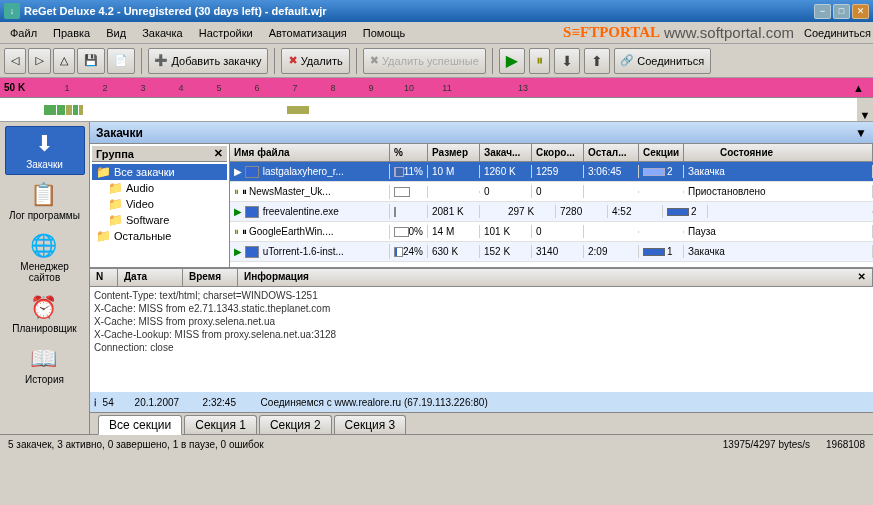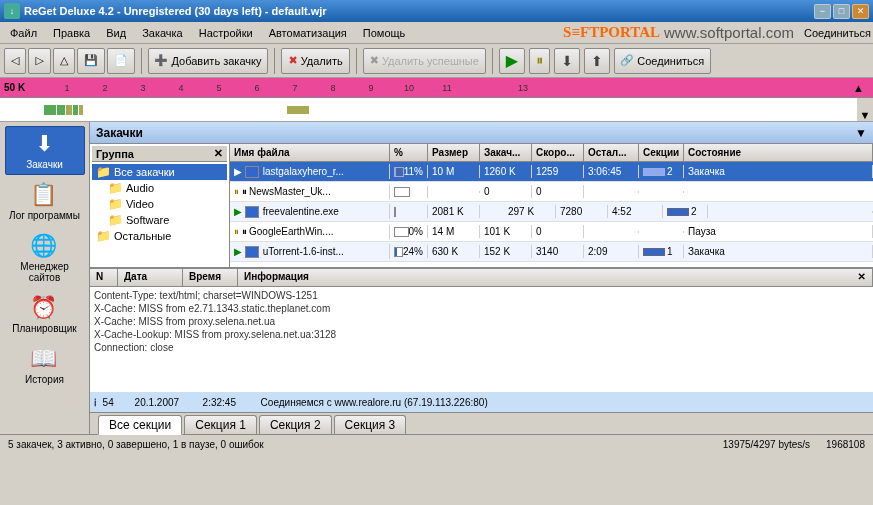--- a/index.html
+++ b/index.html
@@ -450,21 +450,21 @@
 
       <div class="file-list">
         <div class="file-list-header">
           <div class="col-header" style="width:160px;">Имя файла</div>
           <div class="col-header" style="width:38px;">%</div>
           <div class="col-header" style="width:52px;">Размер</div>
           <div class="col-header" style="width:52px;">Закач...</div>
           <div class="col-header" style="width:52px;">Скоро...</div>
           <div class="col-header" style="width:55px;">Остал...</div>
           <div class="col-header" style="width:45px;">Секции</div>
-          <div class="col-header" style="flex:1;">Состояние</div>
+          <div class="col-header" style="flex:1;margin-left:32px;">Состояние</div>
         </div>
         <div class="file-list-body" id="file-list-body">
         <div class="file-row selected" style="background: rgb(49, 106, 197); color: white;">
     <div class="file-cell" style="width:160px;">
       <span style="margin-right:3px; font-size:10px; color:white;">▶</span>
       <span style="margin-right:2px;">
         <span style="display:inline-block;width:14px;height:12px;border:1px solid #888;background:#fff;vertical-align:middle;margin-right:2px;"><span style="display:block;width:${progPct}%;height:100%;background:#3366cc;"></span></span>
       </span>
       <span>lastgalaxyhero_r...</span>
     </div>
@@ -499,20 +499,21 @@
       <span></span>
     </div>
     <div class="file-cell" style="width:52px;"></div>
     <div class="file-cell" style="width:52px;">0</div>
     <div class="file-cell" style="width:52px;">0</div>
     <div class="file-cell" style="width:55px;"></div>
     <div class="file-cell" style="width:45px; display:flex; align-items:center; gap:2px;">
 
       <span></span>
     </div>
+    <div class="file-cell" style="flex:1;">Приостановлено</div>
   </div>
             <div class="file-row">
     <div class="file-cell" style="width:160px;">
       <span style="margin-right:3px; font-size:10px; color:#080;">▶</span>
       <span style="margin-right:2px;">
         <span style="display:inline-block;width:14px;height:12px;border:1px solid #888;background:#fff;vertical-align:middle;margin-right:2px;"><span style="display:block;width:${progPct}%;height:100%;background:#3366cc;"></span></span>
       </span>
       <span>freevalentine.exe</span>
     </div>
     <div class="file-cell" style="width:38px;gap:39px;">

